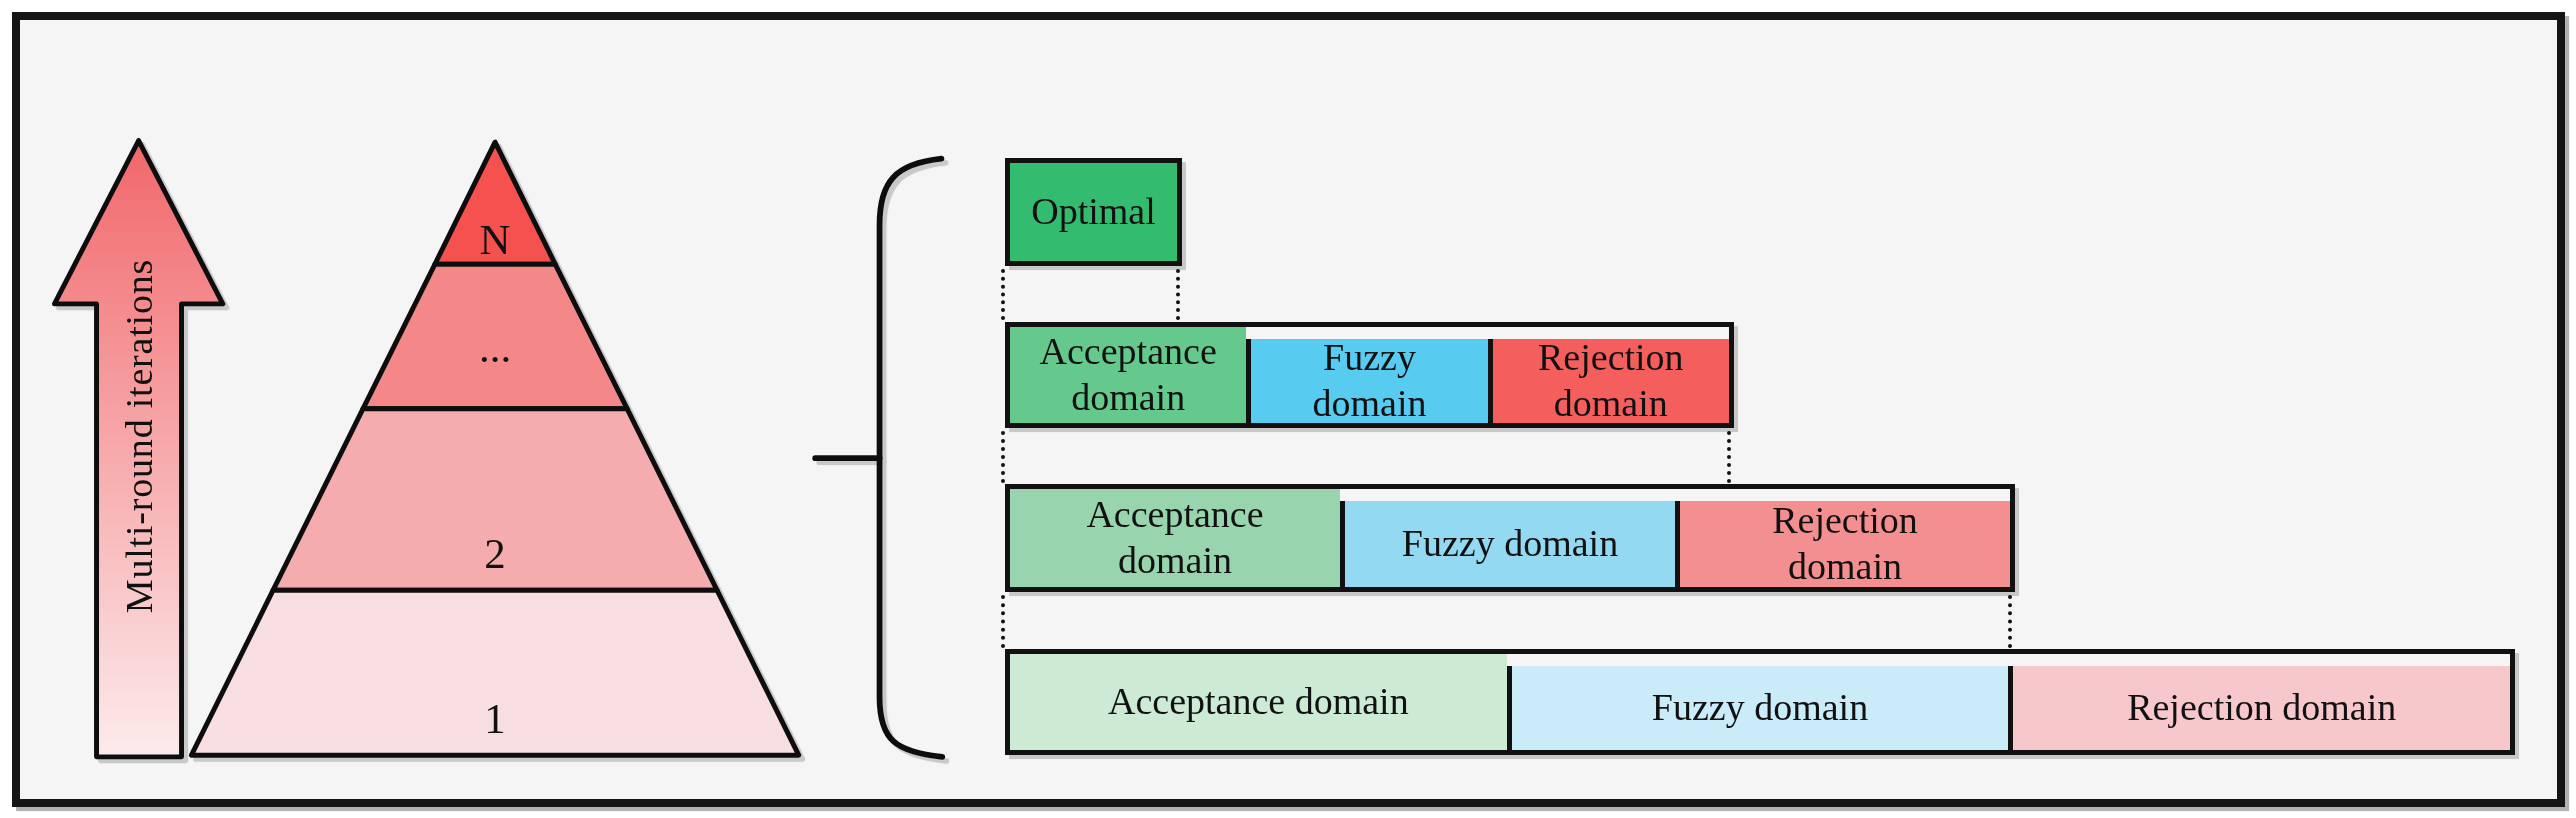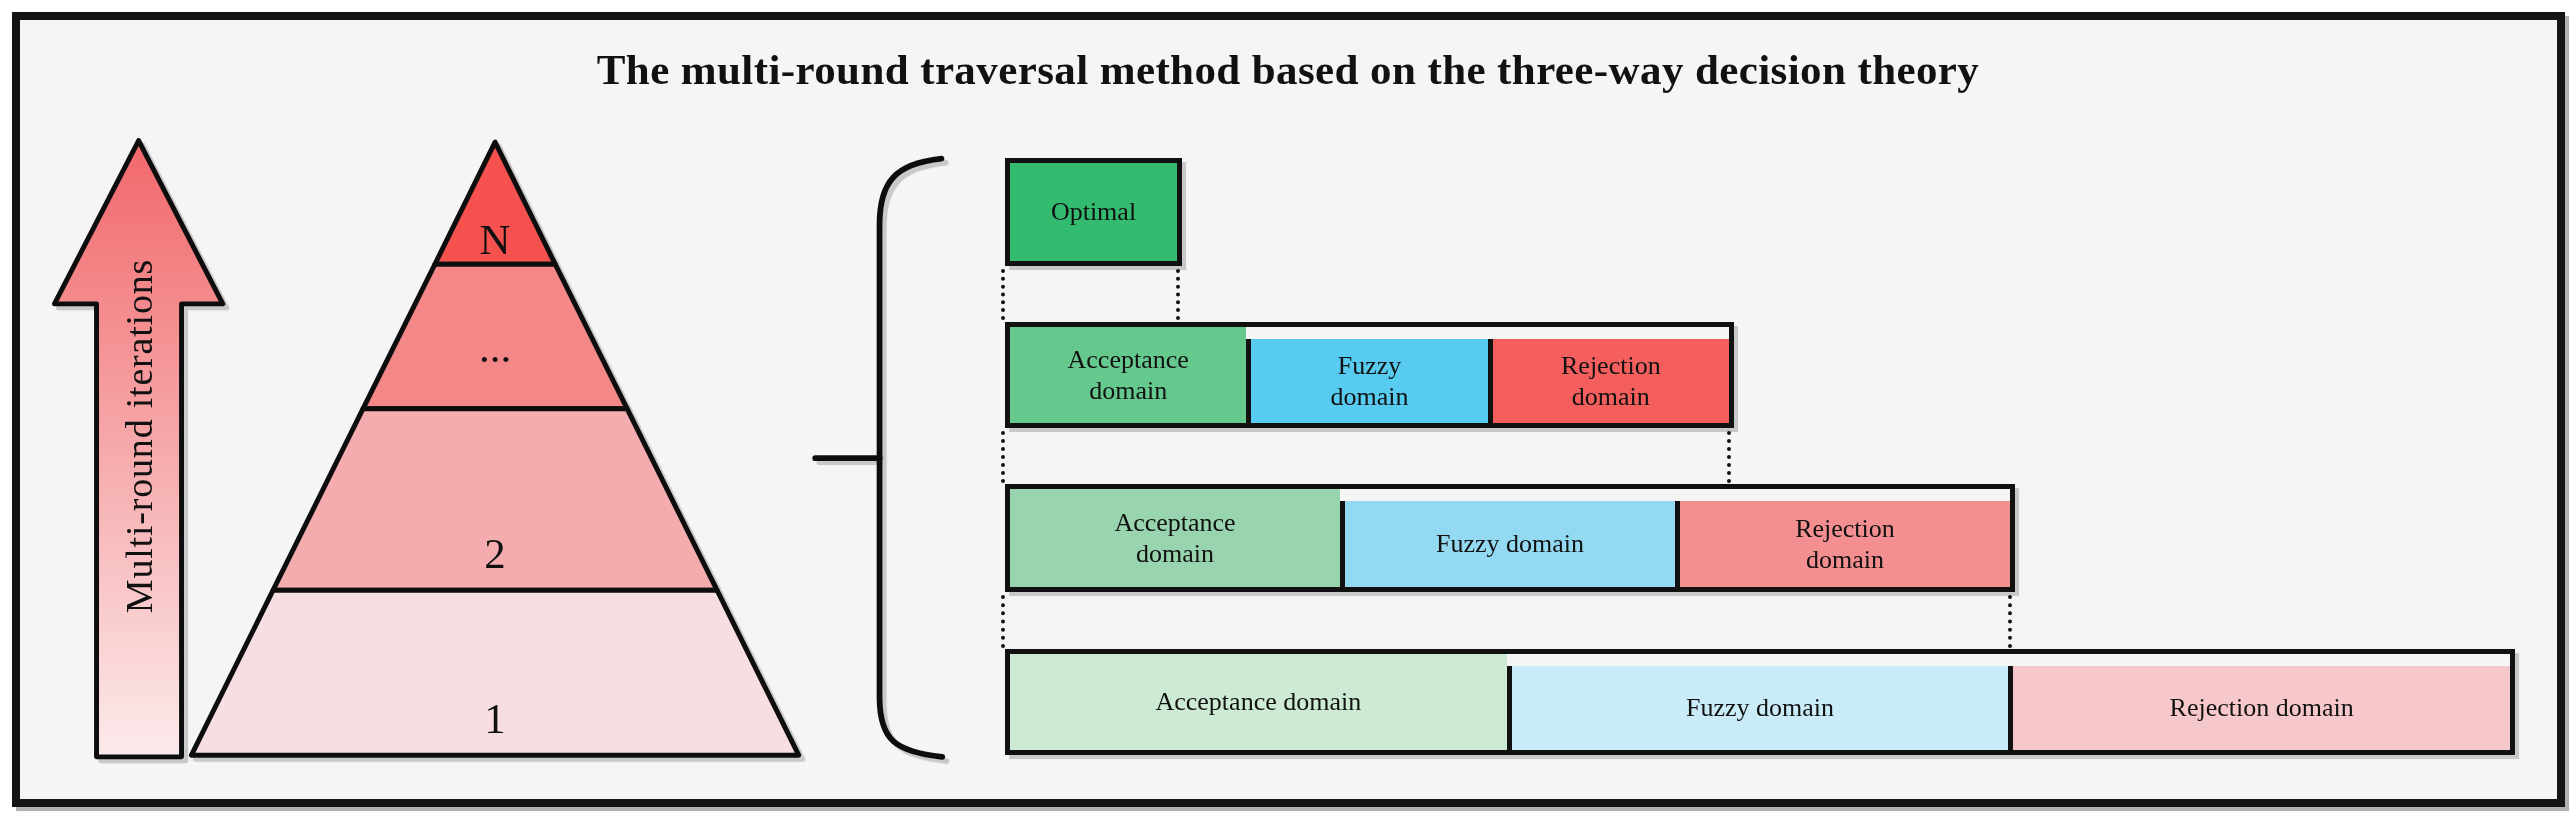--- a/index.html
+++ b/index.html
@@ -21,21 +21,21 @@
   #arrow-label{
     position:absolute;left:139px;top:436px;transform:translate(-50%,-50%) rotate(-90deg);
     font-size:38px;white-space:nowrap;letter-spacing:0.8px;
   }
   .row{
     position:absolute;display:flex;box-sizing:border-box;
     border:5px solid #111;box-shadow:4.1px 4.1px 0 rgba(0,0,0,0.18);
   }
   .cell{
     flex:1 1 0;display:flex;align-items:center;justify-content:center;
-    text-align:center;font-size:26px;line-height:1.2;white-space:pre-line;
+    text-align:center;font-size:38px;line-height:1.2;white-space:pre-line;
   }
   .cell + .cell{border-left:5px solid #111;margin-top:12px;}
   #row-optimal{left:1005px;top:158px;width:177px;height:108px;}
   #row-dots   {left:1005px;top:322px;width:729px;height:106px;}
   #row-2      {left:1005px;top:484px;width:1010px;height:108px;}
   #row-1      {left:1005px;top:649px;width:1510px;height:106px;}
   .connector{position:absolute;width:0;border-left:4.1px dotted #111;}
   #c-opt-l{left:1001px;top:269px;height:51px;}
   #c-opt-r{left:1176px;top:269px;height:51px;}
   #c-r2-l {left:1001px;top:431px;height:52px;}
@@ -43,21 +43,20 @@
   #c-r3-l {left:1001px;top:595px;height:53px;}
   #c-r3-r {left:2008px;top:595px;height:53px;}
 </style>
 </head>
 <body>
 
 <div id="canvas">
 
   <div id="frame" style="background-color: rgb(245, 245, 245);"></div>
 
-  <div id="title">The multi-round traversal method based on the three-way decision theory</div>
 
   <svg id="gfx" viewBox="0 0 3122 992" xmlns="http://www.w3.org/2000/svg">
     <defs>
       <linearGradient id="arrowGrad" x1="0" y1="0" x2="0" y2="1">
         <stop offset="0" style="stop-color: rgb(241, 103, 106);"></stop>
         <stop offset="1" style="stop-color: rgb(252, 235, 236);"></stop>
       </linearGradient>
       <filter id="ds" x="-10%" y="-10%" width="130%" height="130%">
         <feDropShadow dx="5" dy="5" stdDeviation="0" flood-color="#000000" flood-opacity="0.18"></feDropShadow>
       </filter>

